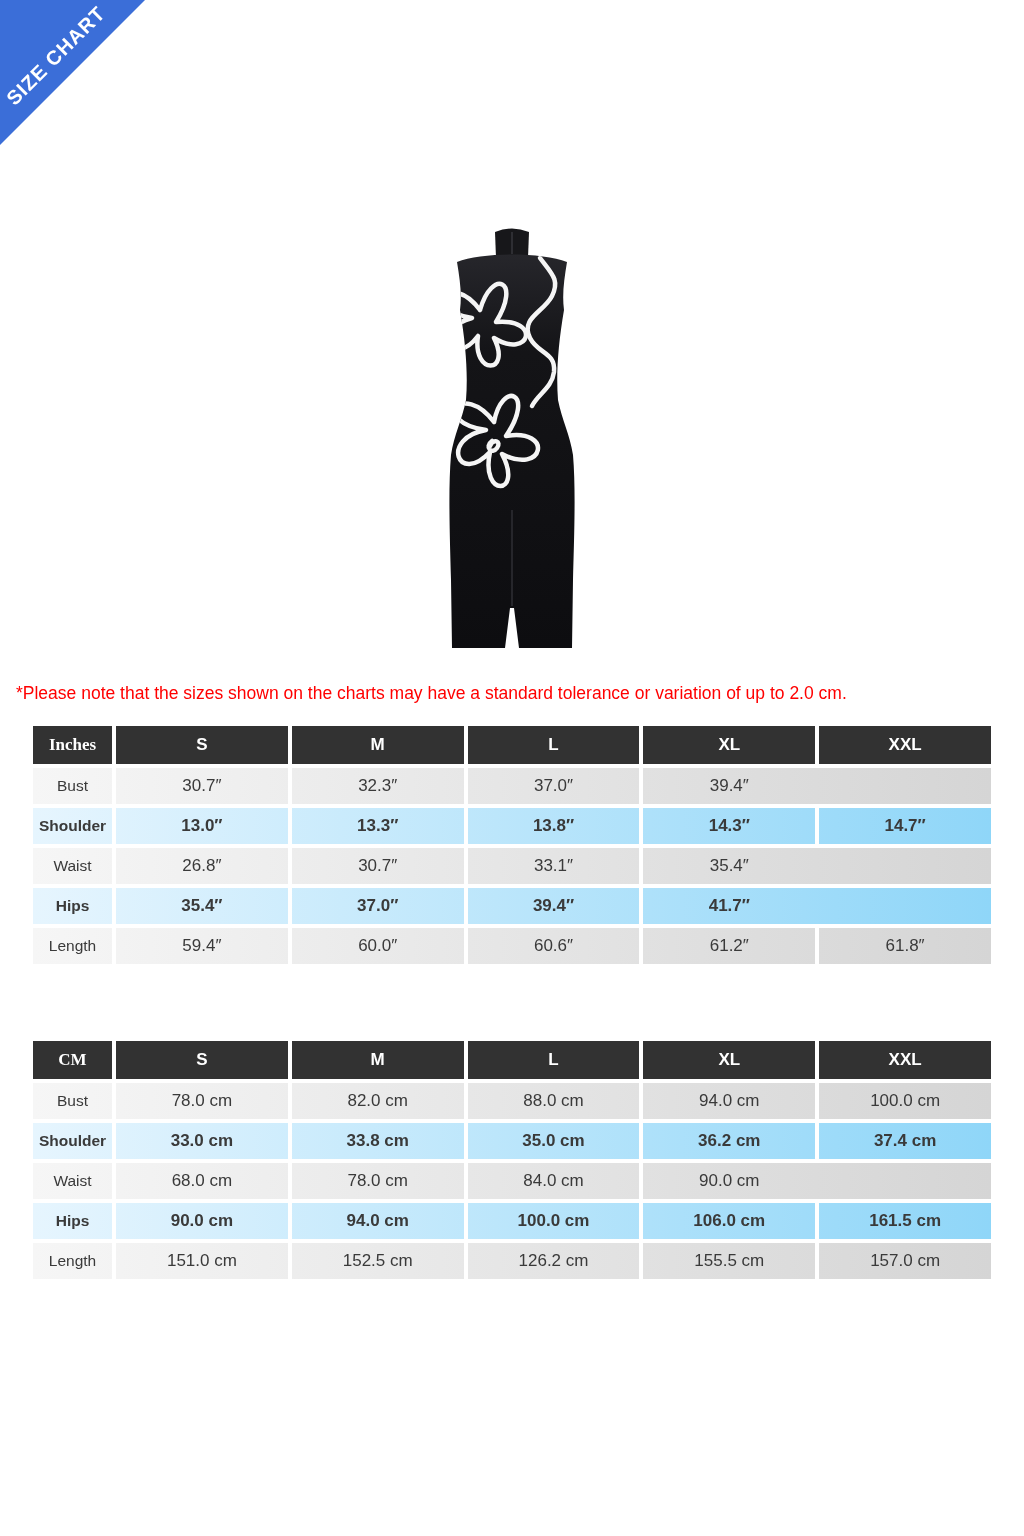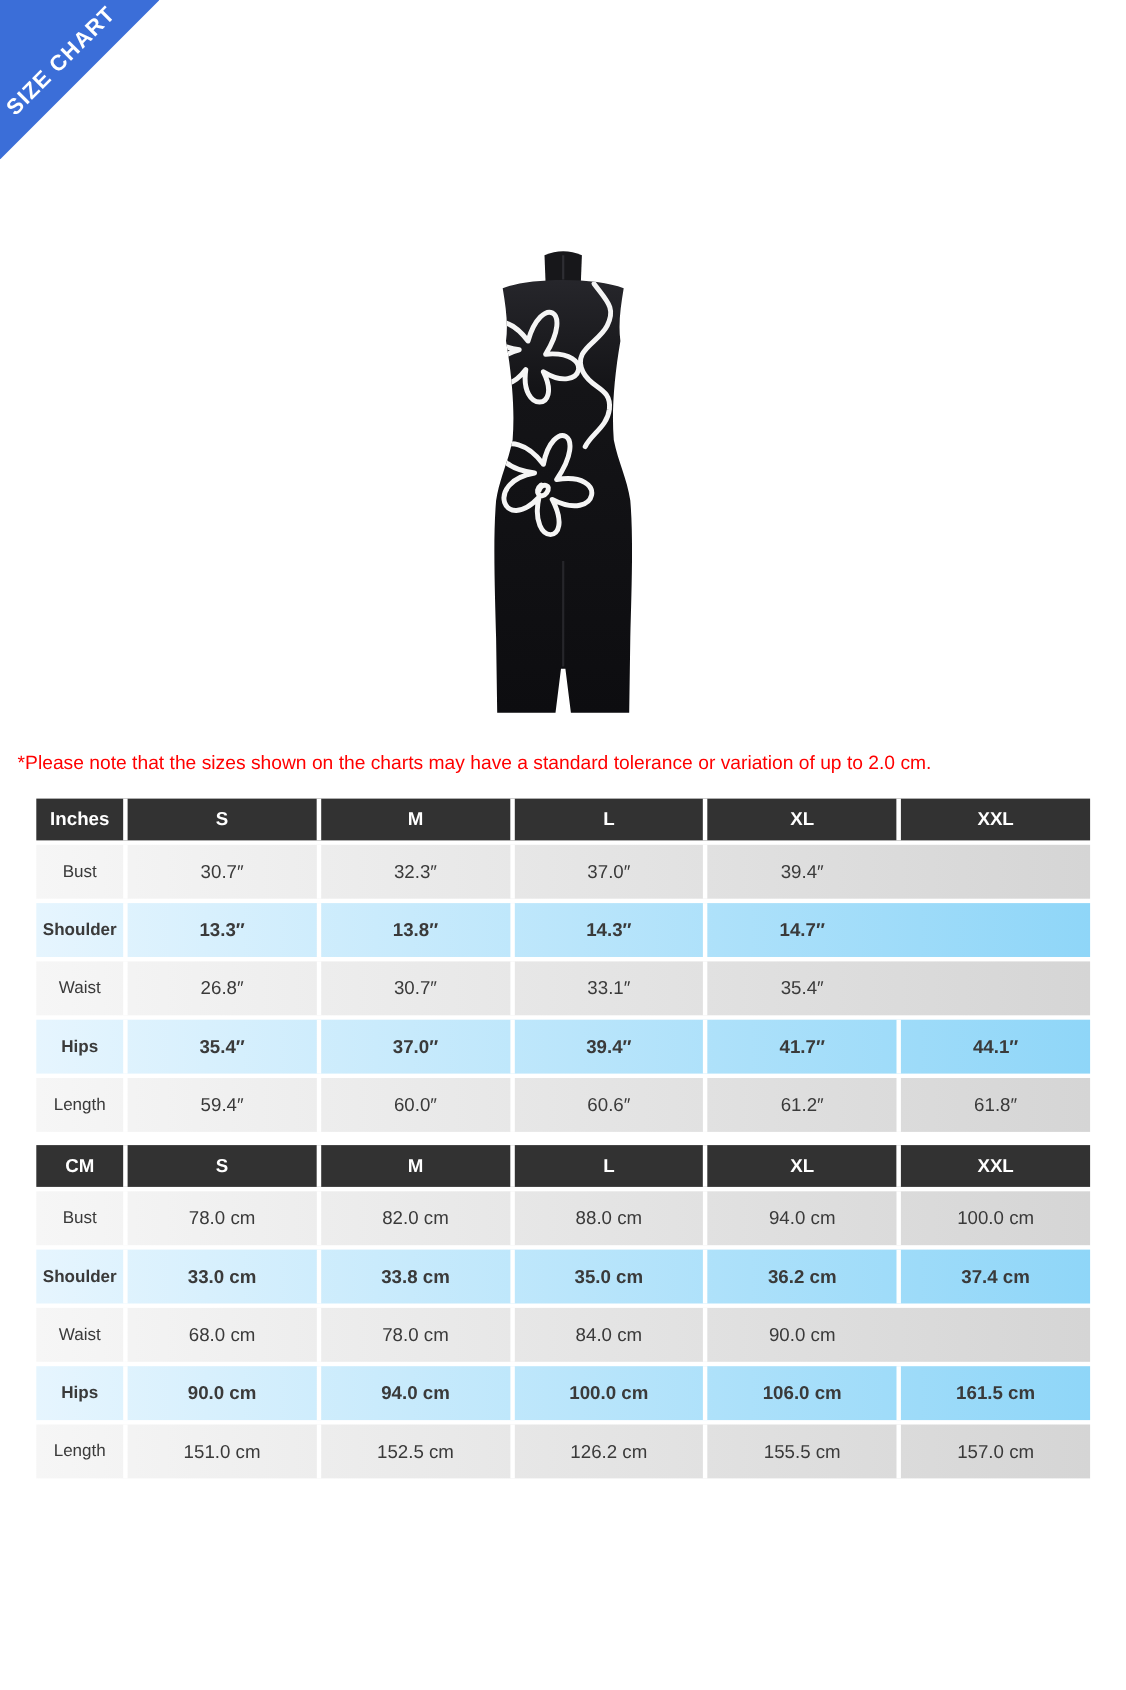--- a/index.html
+++ b/index.html
@@ -39,35 +39,35 @@
 
   
   .tbl{
     position:absolute;left:33px;width:958px;
   }
   .tbl-inches{top:726px;}
   .tbl-cm{top:1041px;}
   .trow{
     display:grid;
     grid-template-columns:79px repeat(5,1fr);
-    height:49px;
+    height:36px;
   }
   .trow + .trow{margin-top:4px;}
   .trow > div{
     display:flex;align-items:center;justify-content:center;
     border-left:4px solid #ffffff;
     box-sizing:border-box;
     font-size:17px;color:#3a3a3a;
   }
   .trow > div:first-child{border-left:none;font-size:15.5px;}
   .trow.head{height:38px;}
   .trow.head > div{
     background:#323232;color:#ffffff;font-weight:bold;font-size:17px;
   }
-  .trow.head > div:first-child{font-size:17px;}
+  .trow.head > div:first-child{font-size:17px;font-family:Liberation Serif, serif;}
   .trow.gray{background:linear-gradient(90deg,#f6f6f6,#d5d5d5);}
   .trow.blue{background:linear-gradient(90deg,#e6f5fe,#8fd6f8);font-weight:bold;}
 </style>
 </head>
 <body>
 
 <div id="page">
 
   <div class="ribbon">
     <span>SIZE CHART</span>
@@ -146,39 +146,39 @@
     </div>
     <div class="trow gray">
       <div>Bust</div>
       <div>30.7″</div>
       <div>32.3″</div>
       <div>37.0″</div>
       <div>39.4″</div>
     </div>
     <div class="trow blue">
       <div>Shoulder</div>
+      <div>13.0″</div>
       <div>13.3″</div>
       <div>13.8″</div>
       <div>14.3″</div>
       <div>14.7″</div>
     </div>
     <div class="trow gray">
       <div>Waist</div>
       <div>26.8″</div>
       <div>30.7″</div>
       <div>33.1″</div>
       <div>35.4″</div>
     </div>
     <div class="trow blue">
       <div>Hips</div>
       <div>35.4″</div>
       <div>37.0″</div>
       <div>39.4″</div>
       <div>41.7″</div>
-      <div>44.1″</div>
     </div>
     <div class="trow gray">
       <div>Length</div>
       <div>59.4″</div>
       <div>60.0″</div>
       <div>60.6″</div>
       <div>61.2″</div>
       <div>61.8″</div>
     </div>
   </div>

